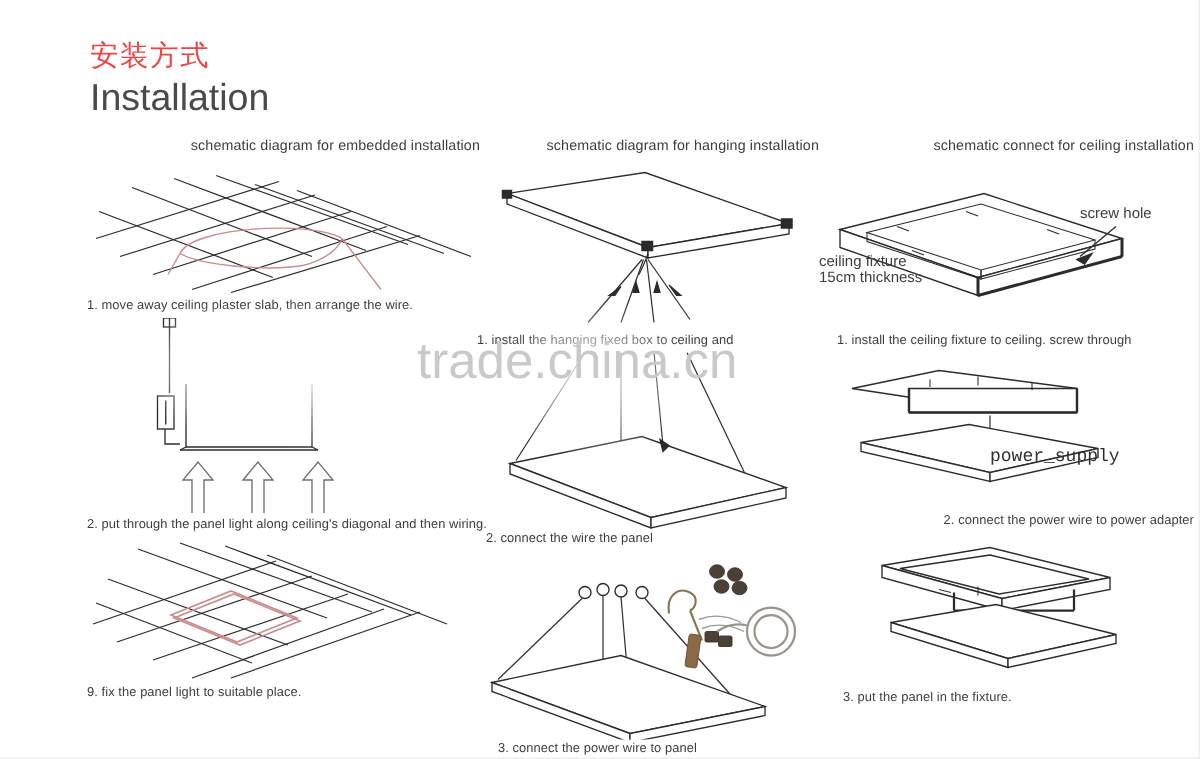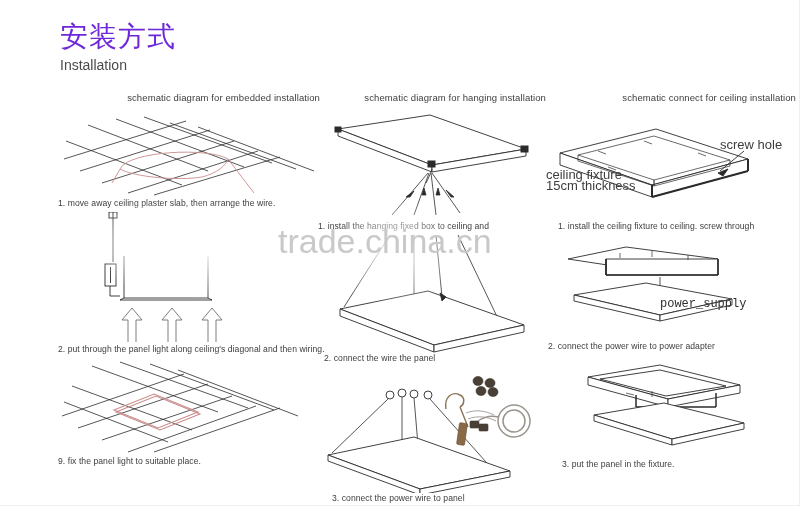--- a/index.html
+++ b/index.html
@@ -15,28 +15,28 @@
     font-family: "Liberation Sans", sans-serif;
     color: #3a3a3a;
     overflow: hidden;
   }
   .title-block {
     position: absolute;
     left: 60px;
     top: 24px;
   }
   .title-cn {
-    font-size: 28px;
+    font-size: 19px;
     line-height: 26px;
-    color: #6d28d9;
+    color: #ef4444;
     letter-spacing: 1px;
     font-family: "DejaVu Sans", sans-serif;
   }
   .title-en {
-    font-size: 14px;
+    font-size: 25px;
     line-height: 26px;
     color: #4a4a4a;
     margin-top: 2px;
   }
   .col {
     position: absolute;
     top: 92px;
   }
   #col-embedded { left: 58px;  width: 262px; }
   #col-hanging  { left: 318px; width: 228px; }
@@ -53,21 +53,21 @@
     font-size: 8.6px;
     color: #3d3d3d;
     letter-spacing: .05px;
     white-space: nowrap;
   }
   .fig { position: relative; }
   .fig svg { display: block; }
 
   .lbl {
     position: absolute;
-    font-size: 13px;
+    font-size: 10px;
     color: #3d3d3d;
     white-space: nowrap;
   }
   .lbl-big {
     position: absolute;
     font-size: 12px;
     color: #2f2f2f;
     white-space: nowrap;
   }
 
@@ -366,21 +366,21 @@
         </g>
 
         <g stroke="#2b2b2b" stroke-width="0.7">
           <line x1="72" y1="12" x2="72" y2="17"></line>
           <line x1="104" y1="10" x2="104" y2="16"></line>
           <line x1="140" y1="14" x2="140" y2="19"></line>
         </g>
       </svg>
       <div class="lbl-big" style="left:112px; top:56px;">power_supply</div>
     </div>
-    <div class="caption" style="">2. connect the power wire to power adapter</div>
+    <div class="caption" style="margin-left:14px;text-align:right;">2. connect the power wire to power adapter</div>
 
     <div class="fig" style="margin-top:12px;">
       <svg width="248" height="96" viewBox="0 0 248 96">
         <g stroke="#2b2b2b" stroke-width="0.9" fill="#ffffff">
           <path d="M40,14 L112,2 L192,22 L120,36 Z"></path>
           <path d="M40,14 L40,22 L120,44 L120,36 Z"></path>
           <path d="M120,36 L120,44 L192,30 L192,22 Z"></path>
           <path d="M52,16 L112,7 L178,23 L118,33 Z"></path>
         </g>
         <g stroke="#2b2b2b" stroke-width="1.5" fill="none">

